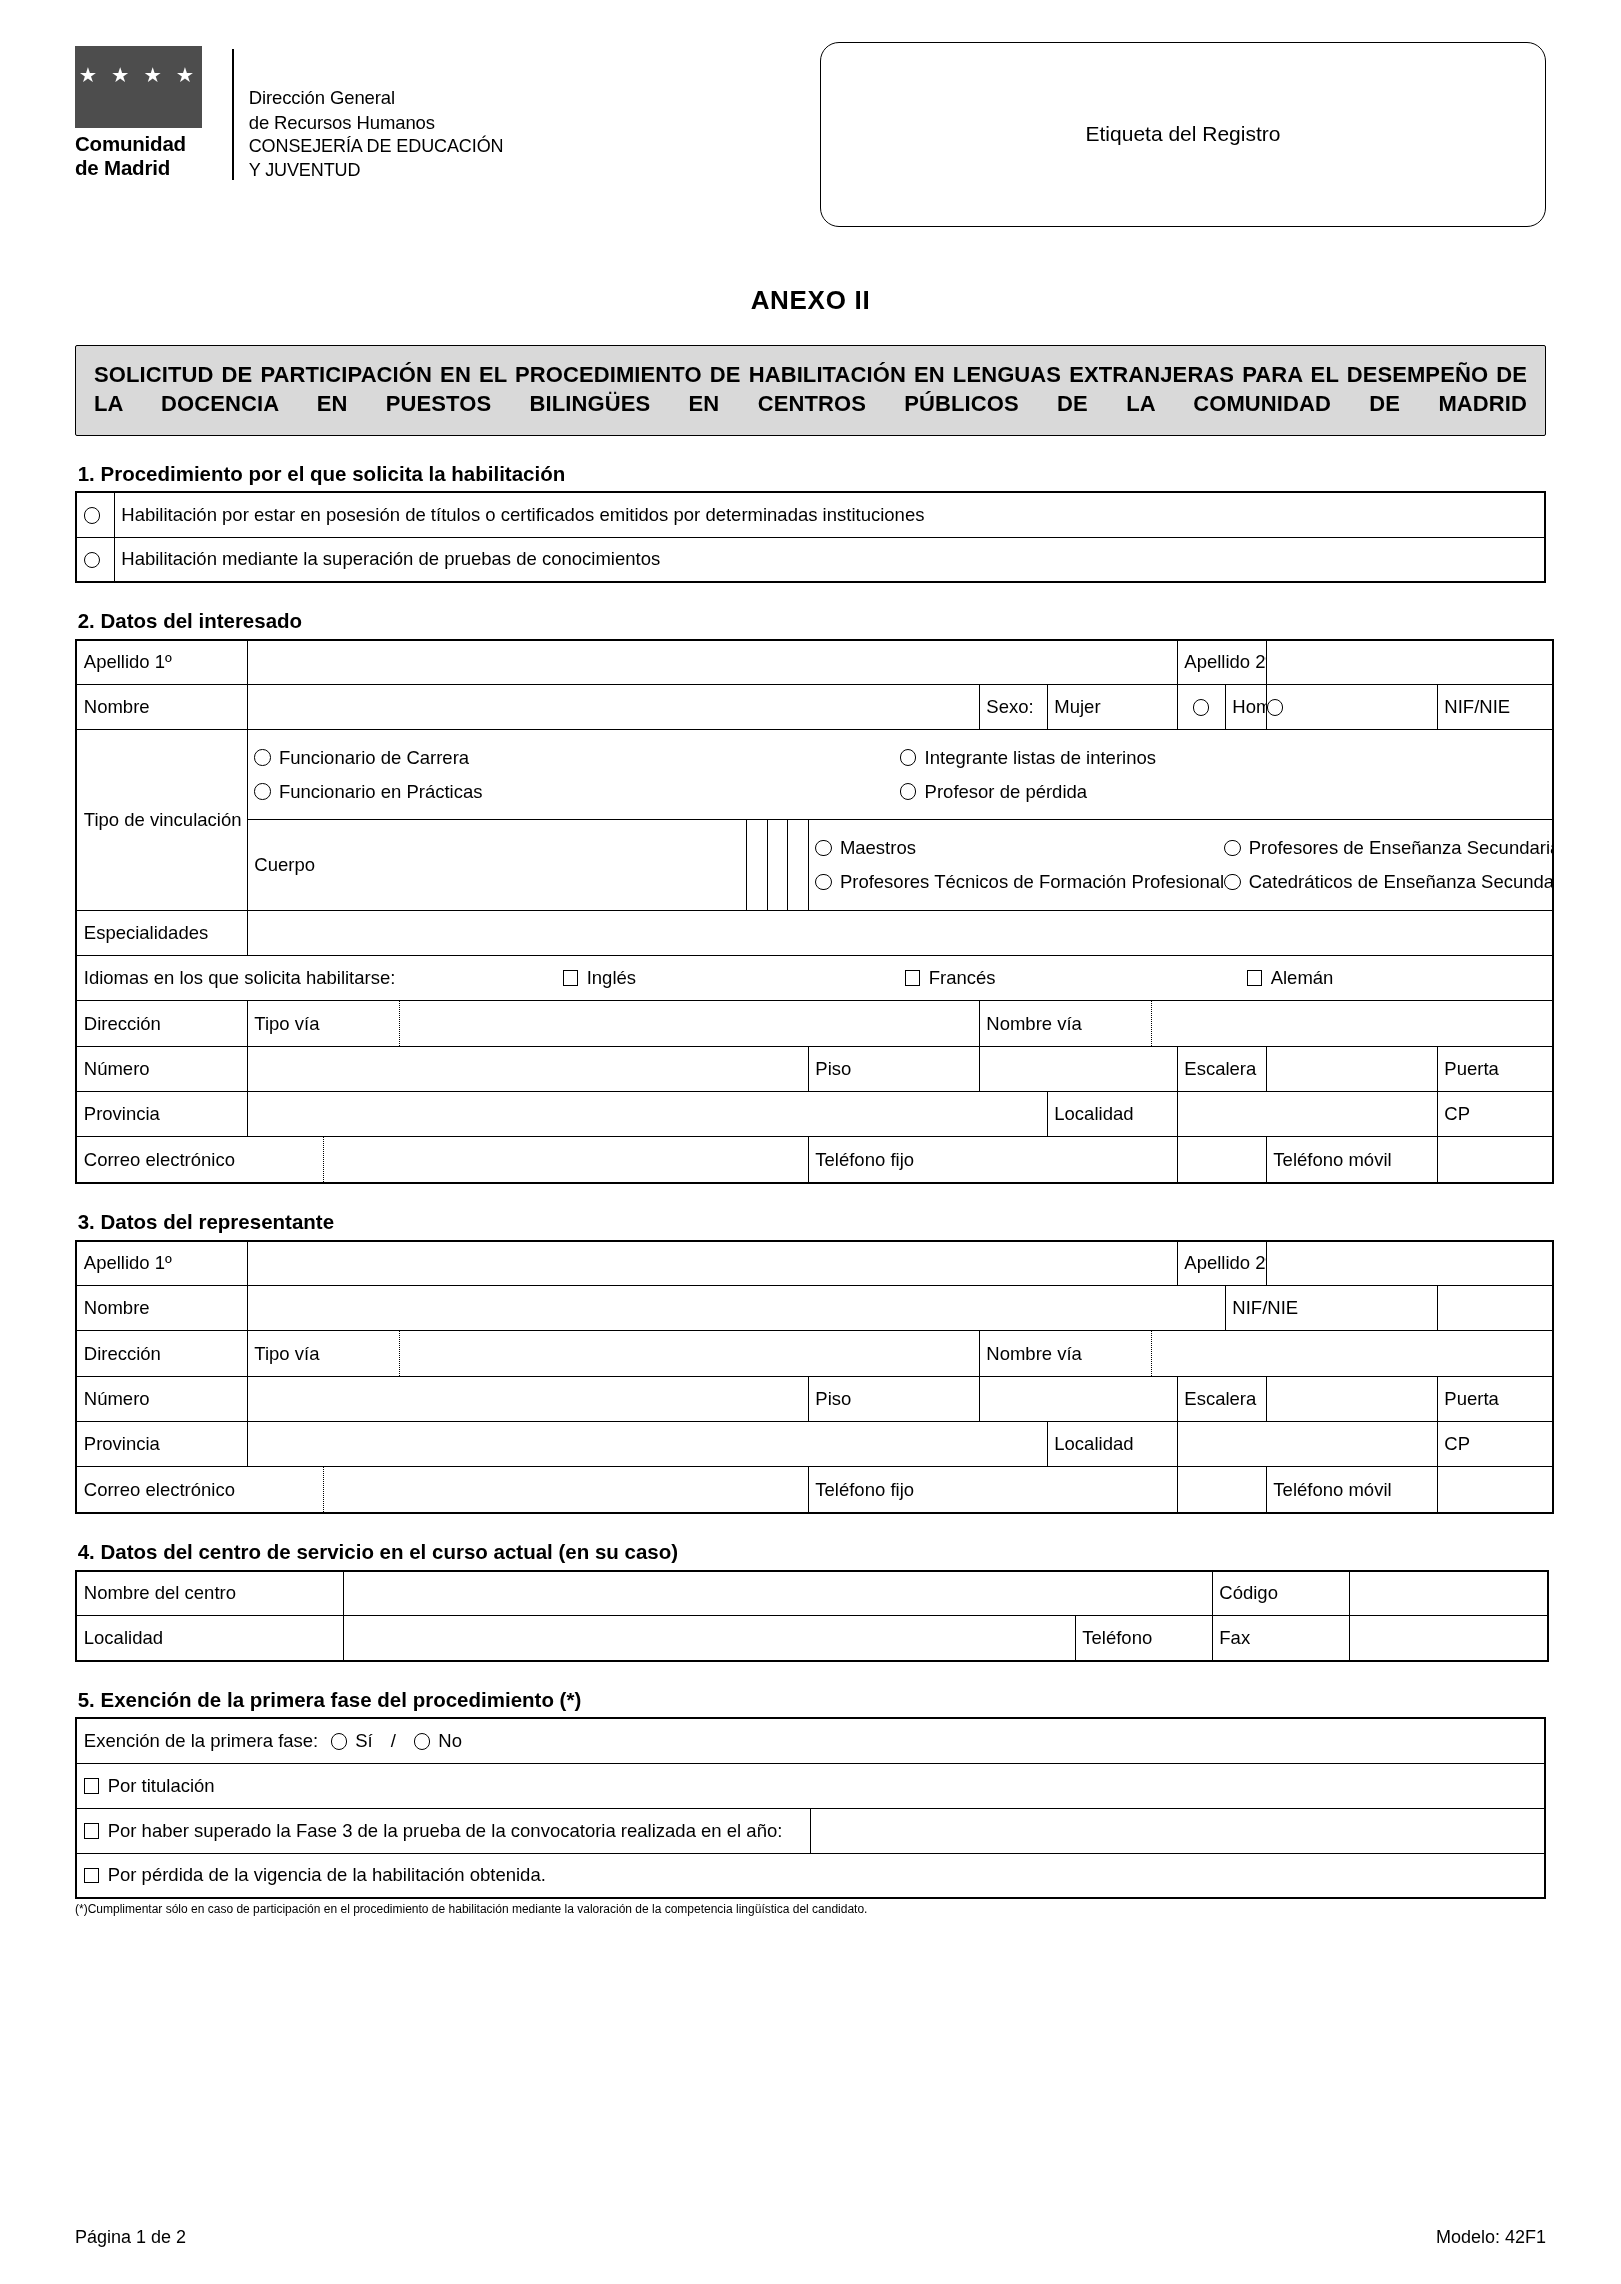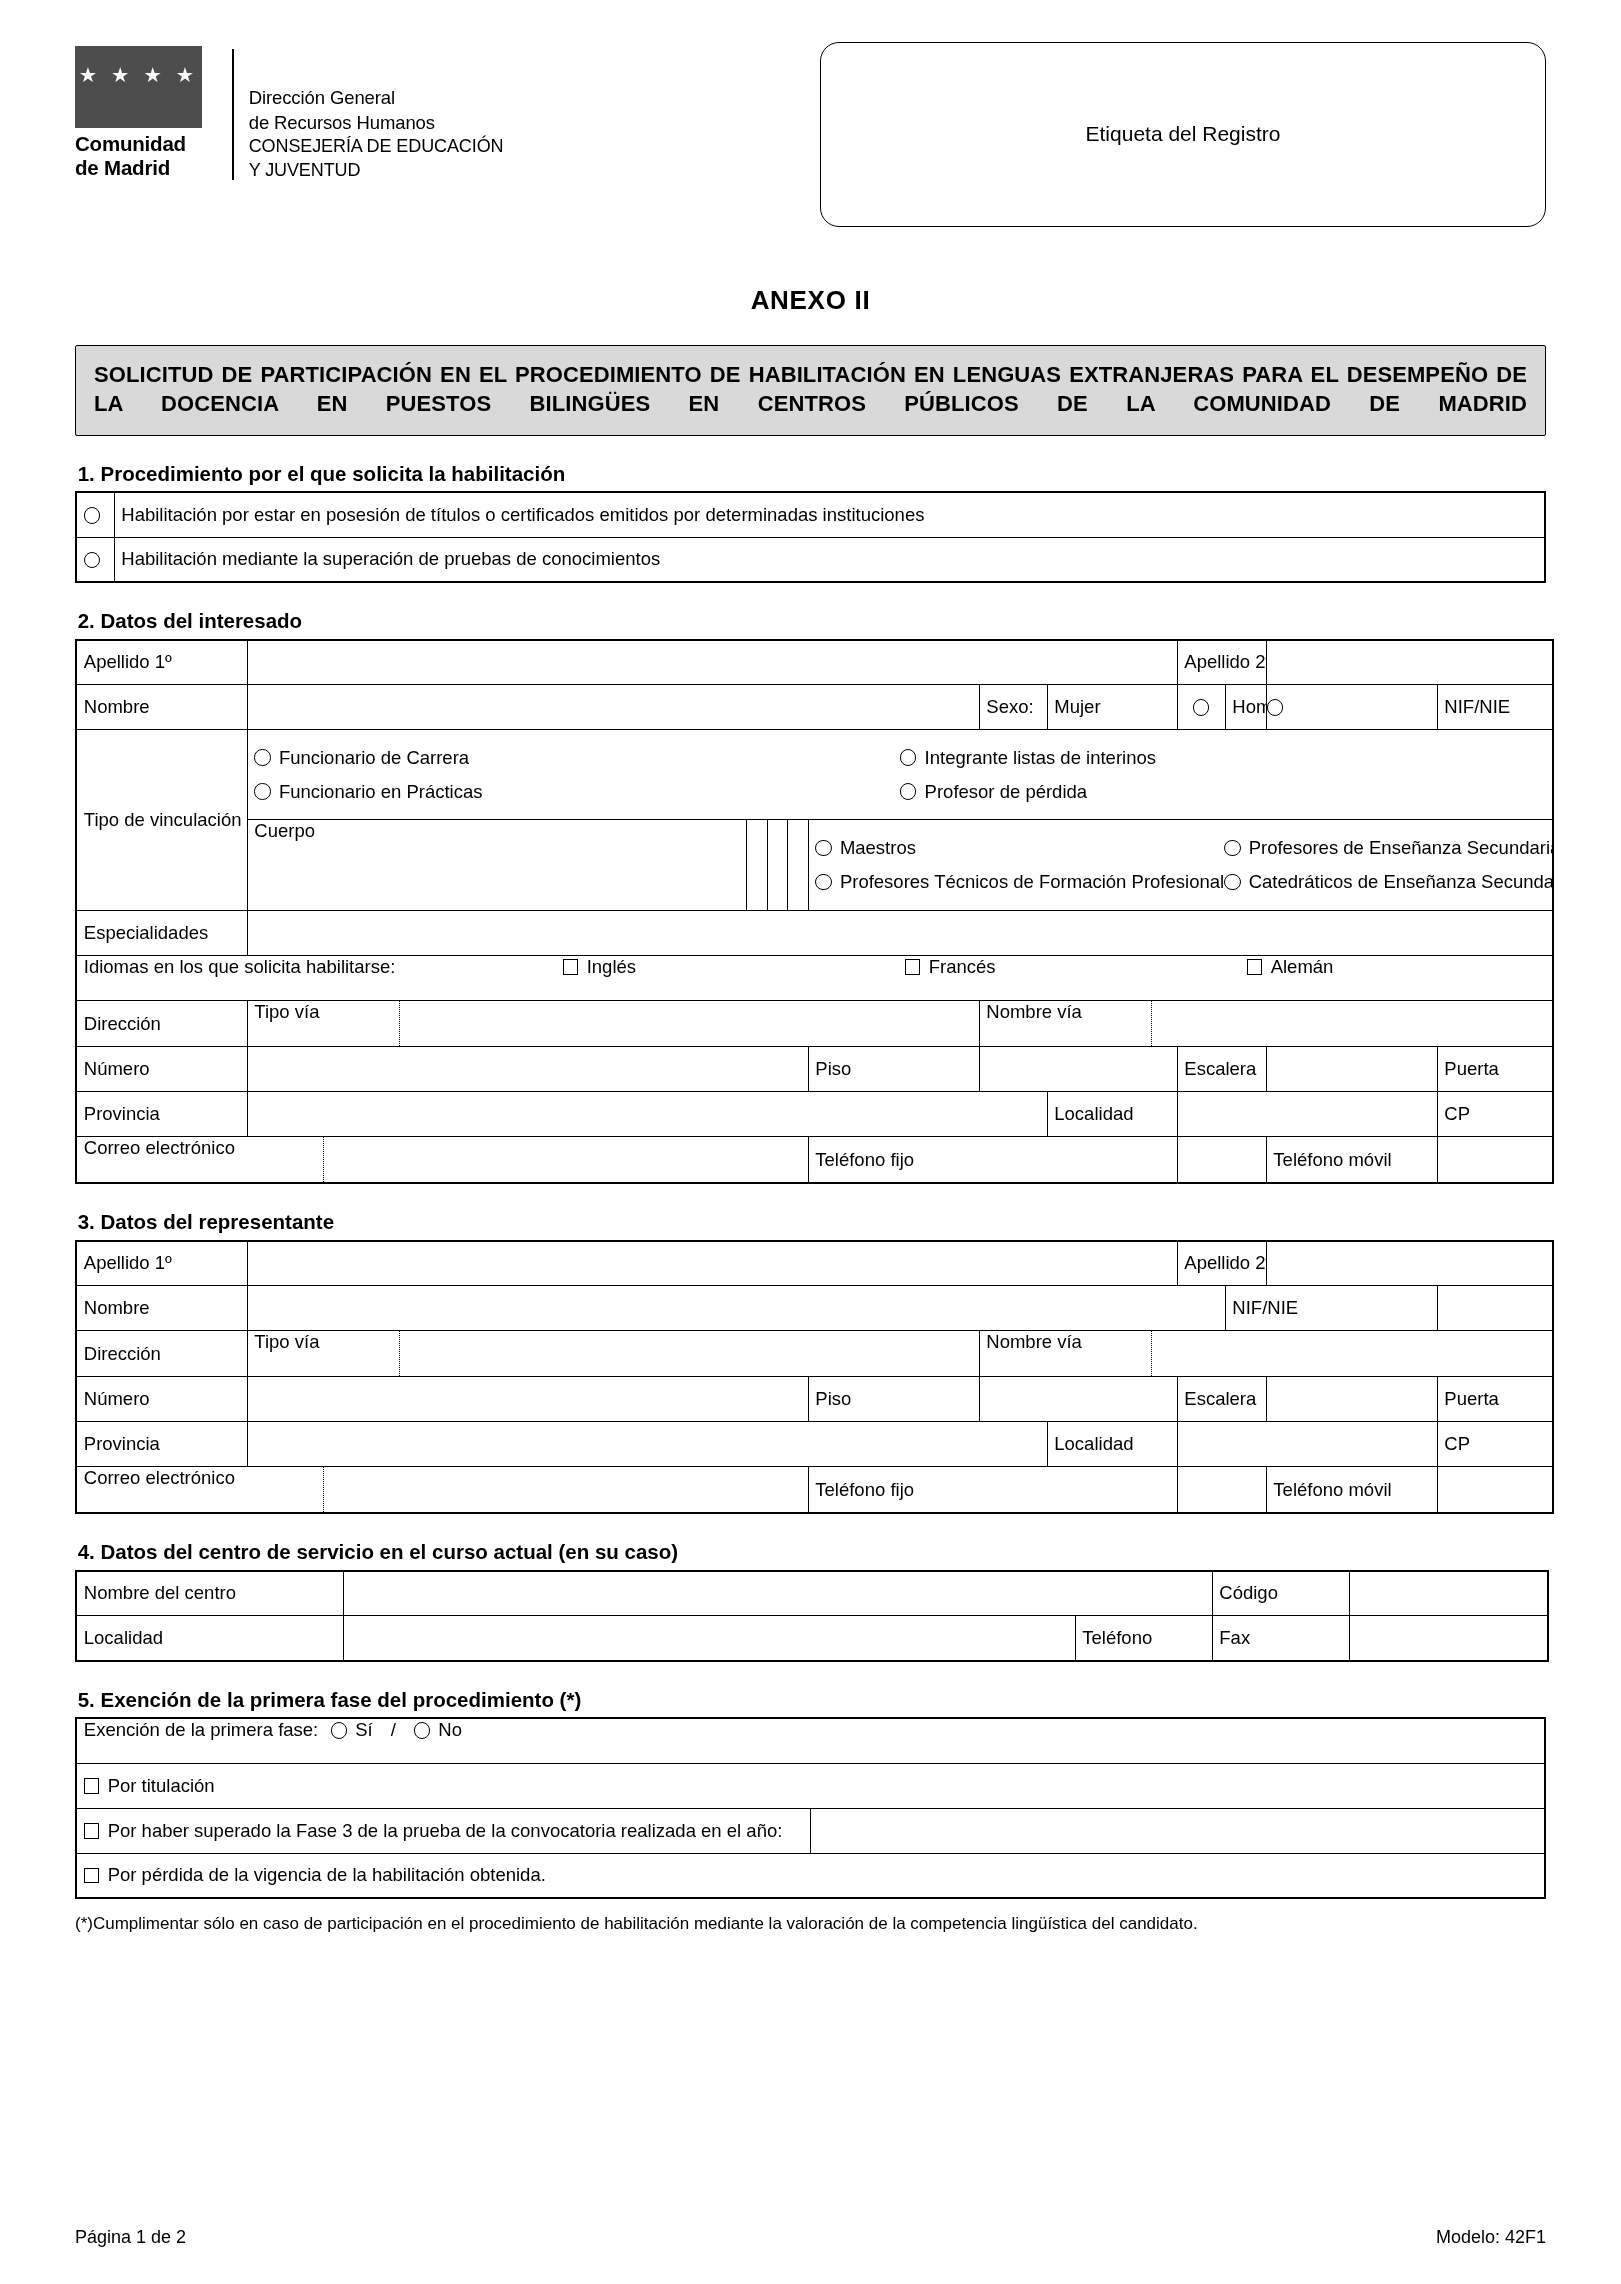--- a/index.html
+++ b/index.html
@@ -121,36 +121,36 @@
 
   .two-col-opts { display: flex; }
   .two-col-opts > div { flex: 1; }
   .opt-row { height: 34px; display: flex; align-items: center; }
 
   
   .proc-table td { height: 41px; }
 
   
   .note {
-    font-size: 17px;
+    font-size: 12px;
     line-height: 1.3;
     text-align: justify;
-    margin-top: 14px;
+    margin-top: 3px;
   }
   .footer {
     position: absolute;
     bottom: 36px;
     left: 75px;
     right: 75px;
     display: flex;
     justify-content: space-between;
     font-size: 18px;
     font-weight: normal;
   }
-  .cell-flex { display: flex; height: 100%; }
+  .cell-flex { display: flex; align-items: center; height: 100%; }
   .sep-dot { border-left: 1px dotted #000; height: 100%; }
 </style>
 </head>
 <body>
 
 <div class="page">
 
   <div class="header">
     <div class="logo-block">
       <div class="logo-mark">

